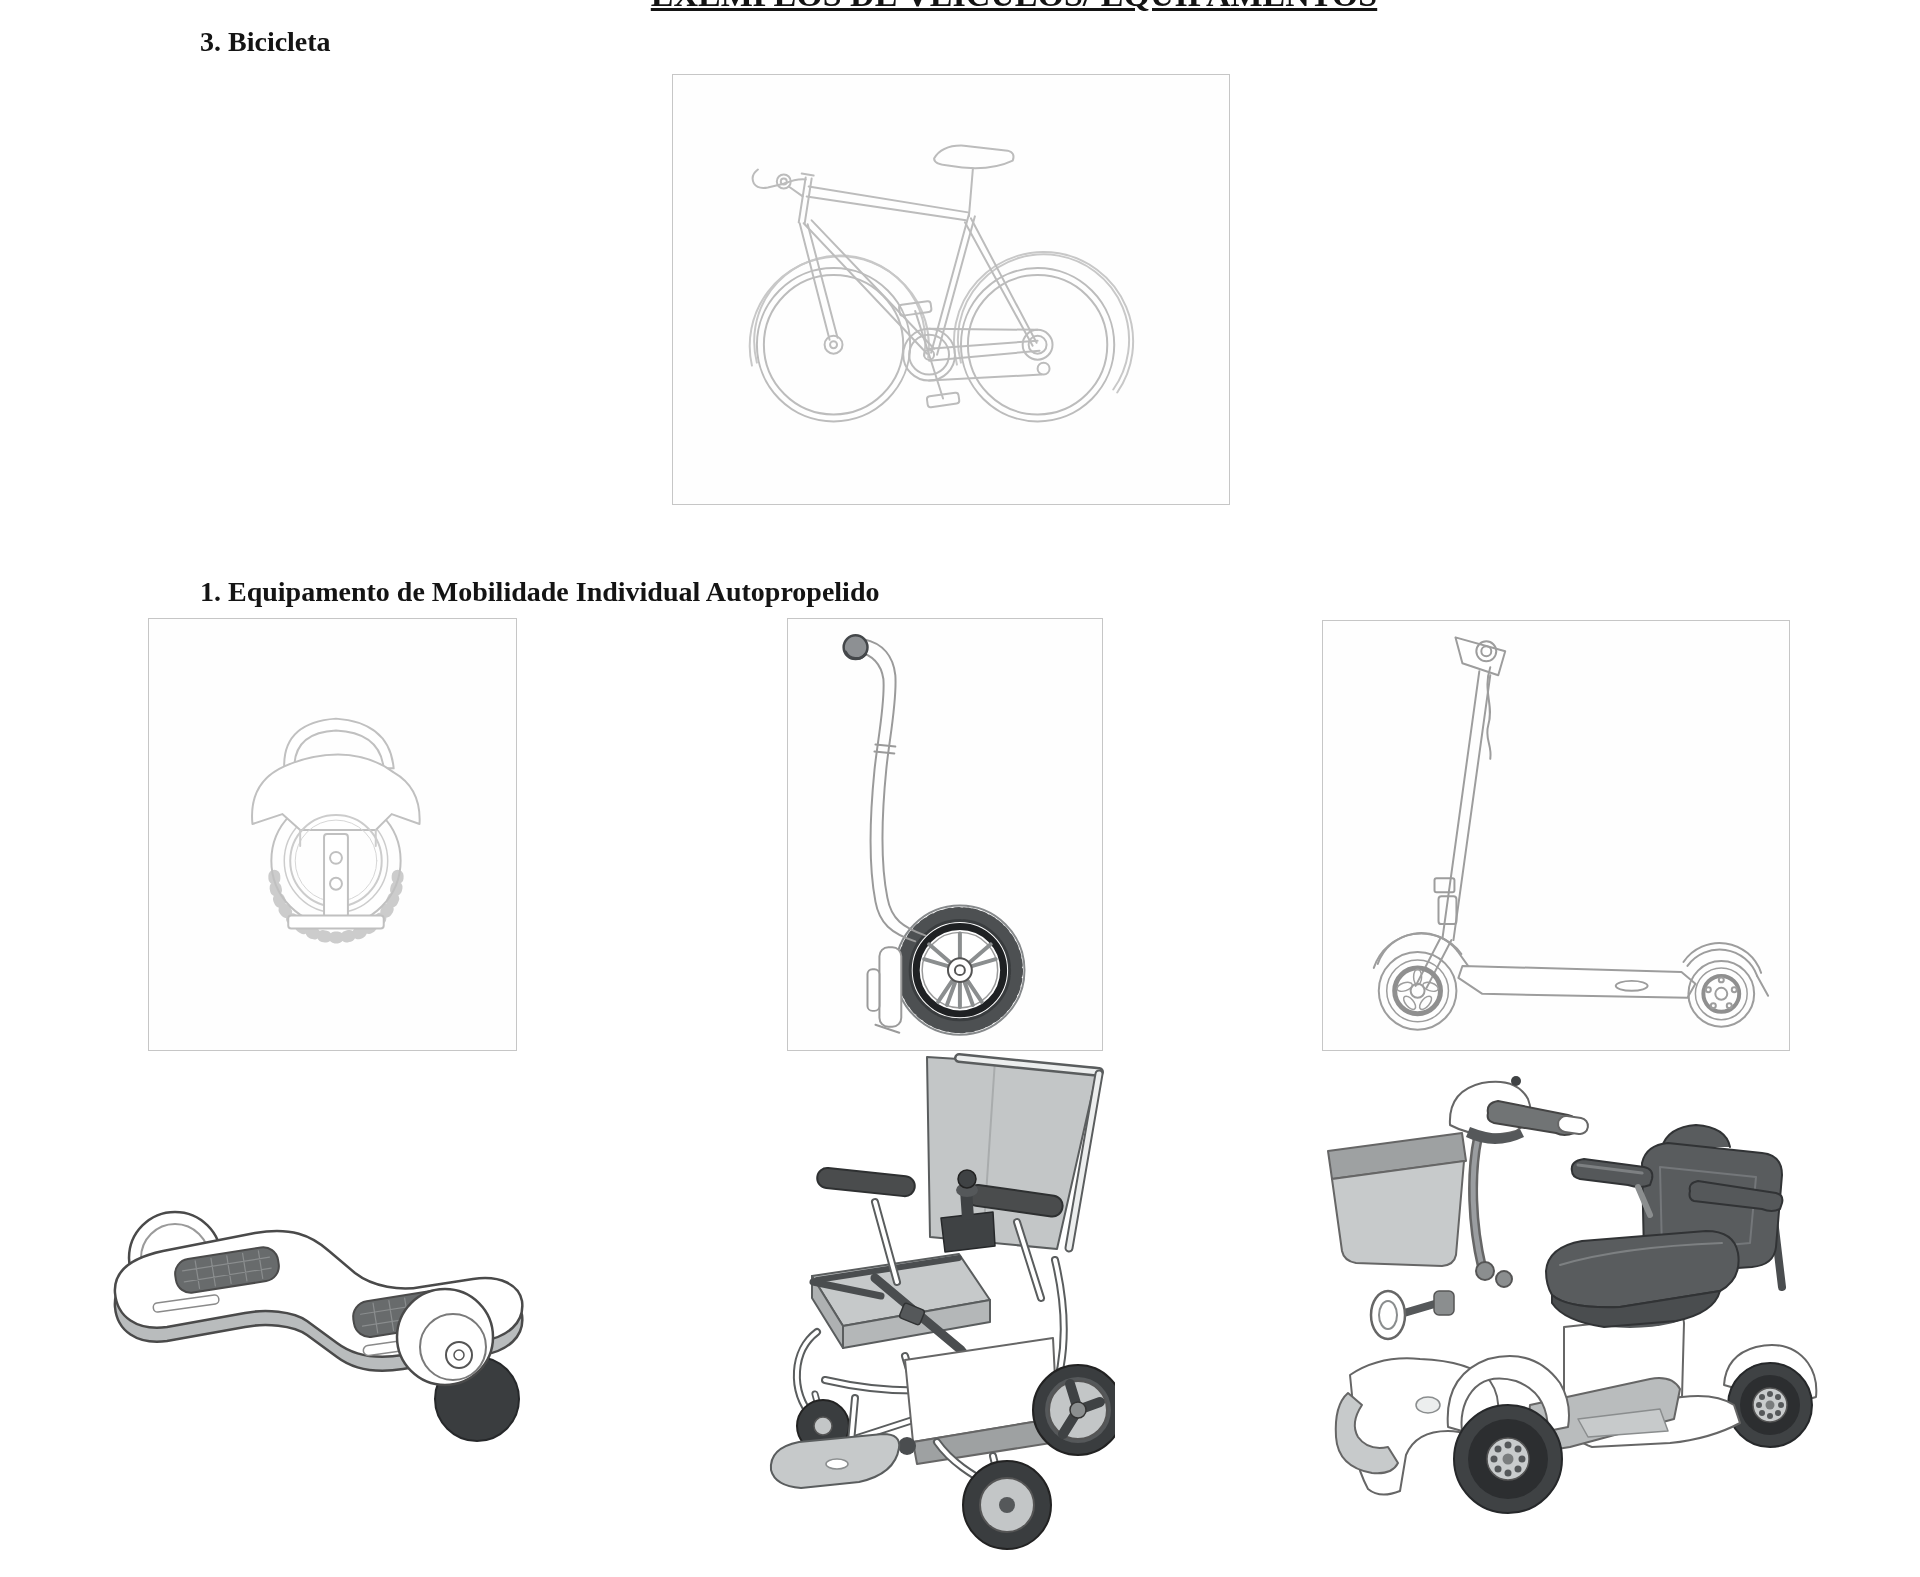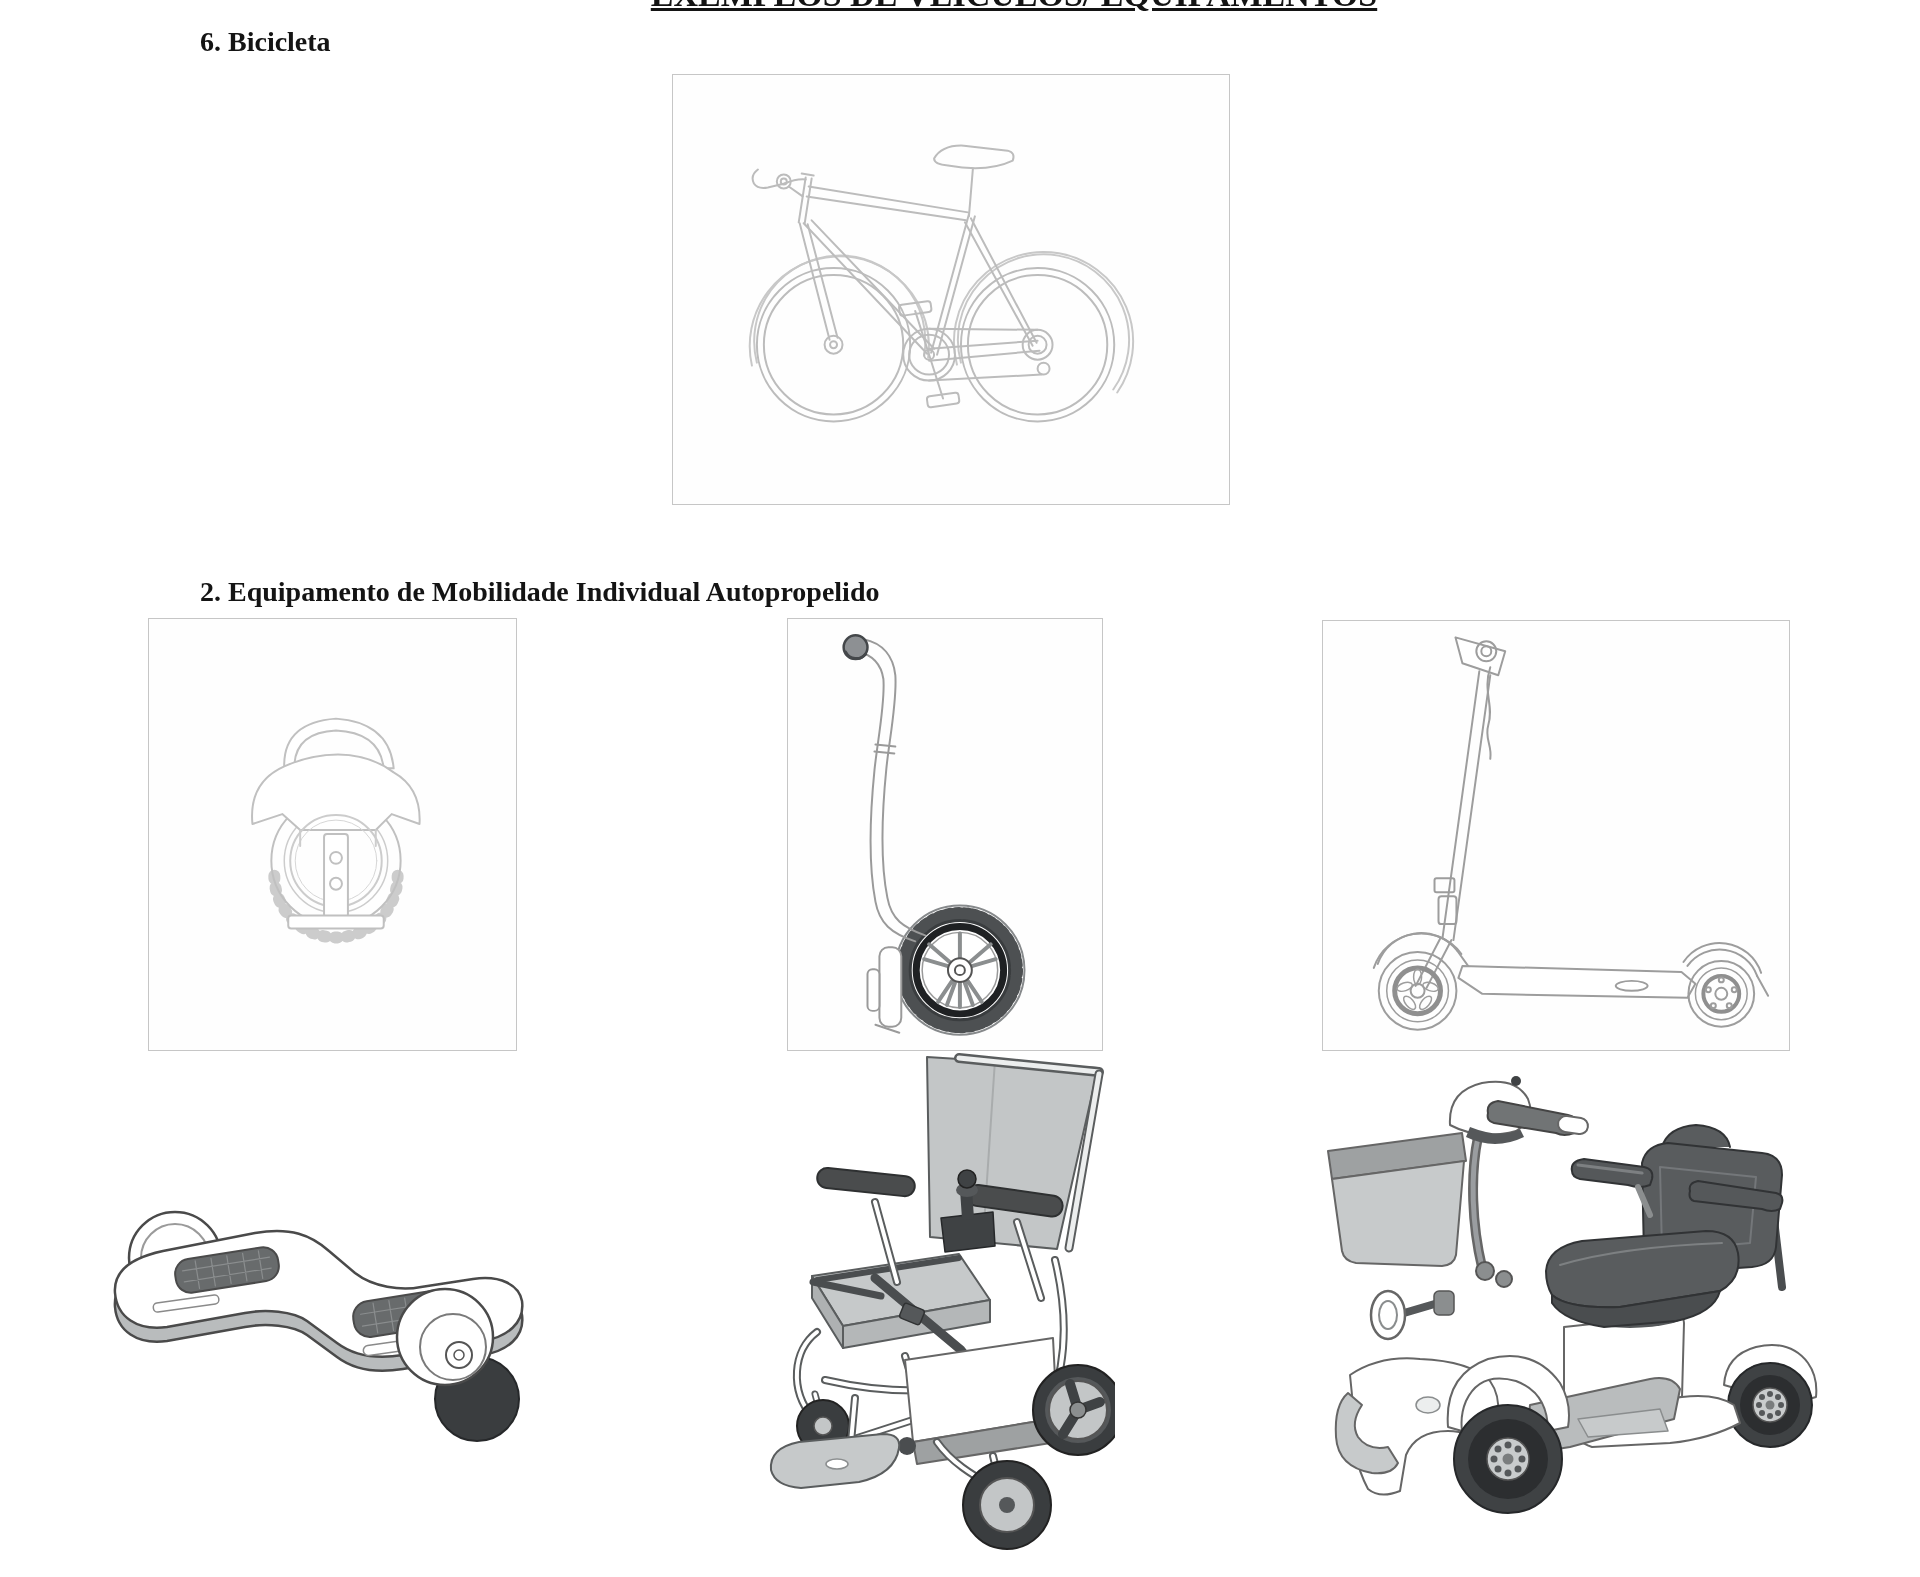--- a/index.html
+++ b/index.html
@@ -21,21 +21,21 @@
   #fig-mobility{left:1320px;top:1075px;width:500px;height:470px;}
   svg{display:block;width:100%;height:100%;}
 </style>
 </head>
 <body>
 
 <div class="page">
 
   <div class="doc-title">EXEMPLOS DE VEÍCULOS/ EQUIPAMENTOS</div>
 
-  <div id="heading-1" class="sec-heading">6. Bicicleta</div>
+  <div id="heading-1" class="sec-heading">3. Bicicleta</div>
 
   <div id="box-bicycle" class="fig-box">
     <svg viewBox="0 0 558 431">
       <g stroke="#bcbcbc" stroke-width="2" fill="none" stroke-linecap="round" stroke-linejoin="round">
         <path d="M84,289 A86,86 0 1 1 252,282" stroke="#c8c8c8"></path>
         <path d="M79,292 A90,90 0 1 1 256,284" stroke="#c8c8c8"></path>
         <path d="M289,289 A86,86 0 1 1 442,316" stroke="#c8c8c8"></path>
         <path d="M285,291 A90,90 0 1 1 446,319" stroke="#c8c8c8"></path>
         <circle cx="161" cy="271" r="77"></circle>
           <circle cx="161" cy="271" r="70"></circle>
@@ -63,21 +63,21 @@
         <path d="M262,84 Q270,70 292,71 L336,76 Q344,78 341,86 Q316,98 276,91 Q262,90 262,84 Z"></path>
         <path d="M85,95 Q77,101 81,109 Q85,115 95,113 L112,109"></path>
         <path d="M112,109 Q124,104 133,105"></path>
         <circle cx="111" cy="107" r="7"></circle>
           <circle cx="111" cy="107" r="3"></circle>
         <path d="M116,112 L130,122 M129,99 L141,101"></path>
       </g>
     </svg>
   </div>
 
-  <div id="heading-2" class="sec-heading">2. Equipamento de Mobilidade Individual Autopropelido</div>
+  <div id="heading-2" class="sec-heading">1. Equipamento de Mobilidade Individual Autopropelido</div>
 
   <div id="box-unicycle" class="fig-box">
     <svg viewBox="0 0 369 433">
       <g stroke="#c0c0c0" stroke-width="2" fill="none" stroke-linecap="round" stroke-linejoin="round">
         <path d="M126,258 A62,62 0 0 0 250,258" stroke="#cccccc" stroke-width="12" stroke-dasharray="3 9"></path>
         <circle cx="188" cy="243" r="65"></circle>
         <circle cx="188" cy="243" r="52" stroke="#cccccc" stroke-width="1.5"></circle>
         <path d="M136,150 Q134,104 188,100 Q242,104 246,150 L236,150 Q232,114 188,112 Q146,114 146,150 Z" fill="#ffffff"></path>
         <path d="M104,206 Q100,164 136,148 Q162,136 190,136 Q222,136 246,154 Q274,170 272,206 L244,196 L228,212 L152,212 L134,196 Z" fill="#ffffff"></path>
         <circle cx="188" cy="243" r="46" stroke="#cccccc"></circle>

